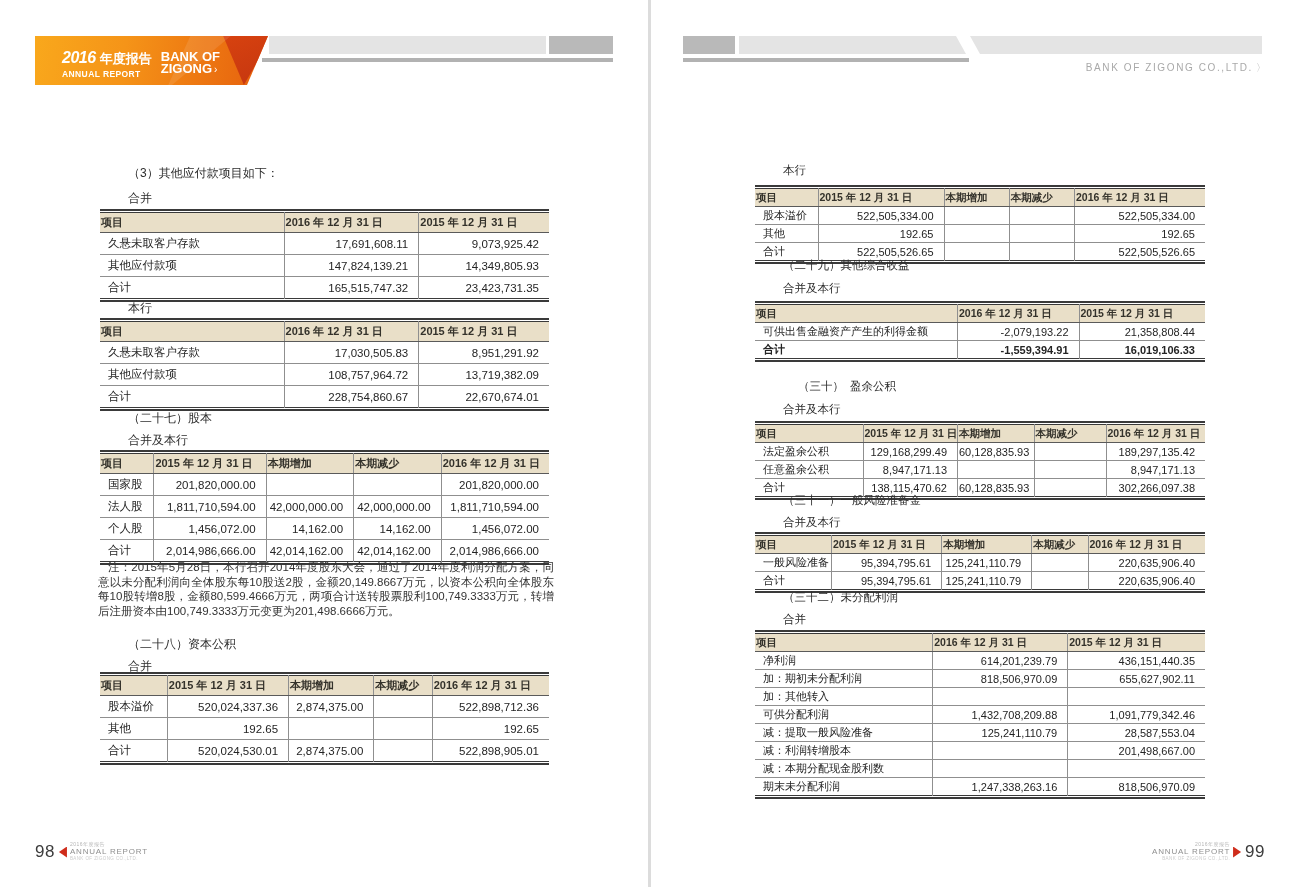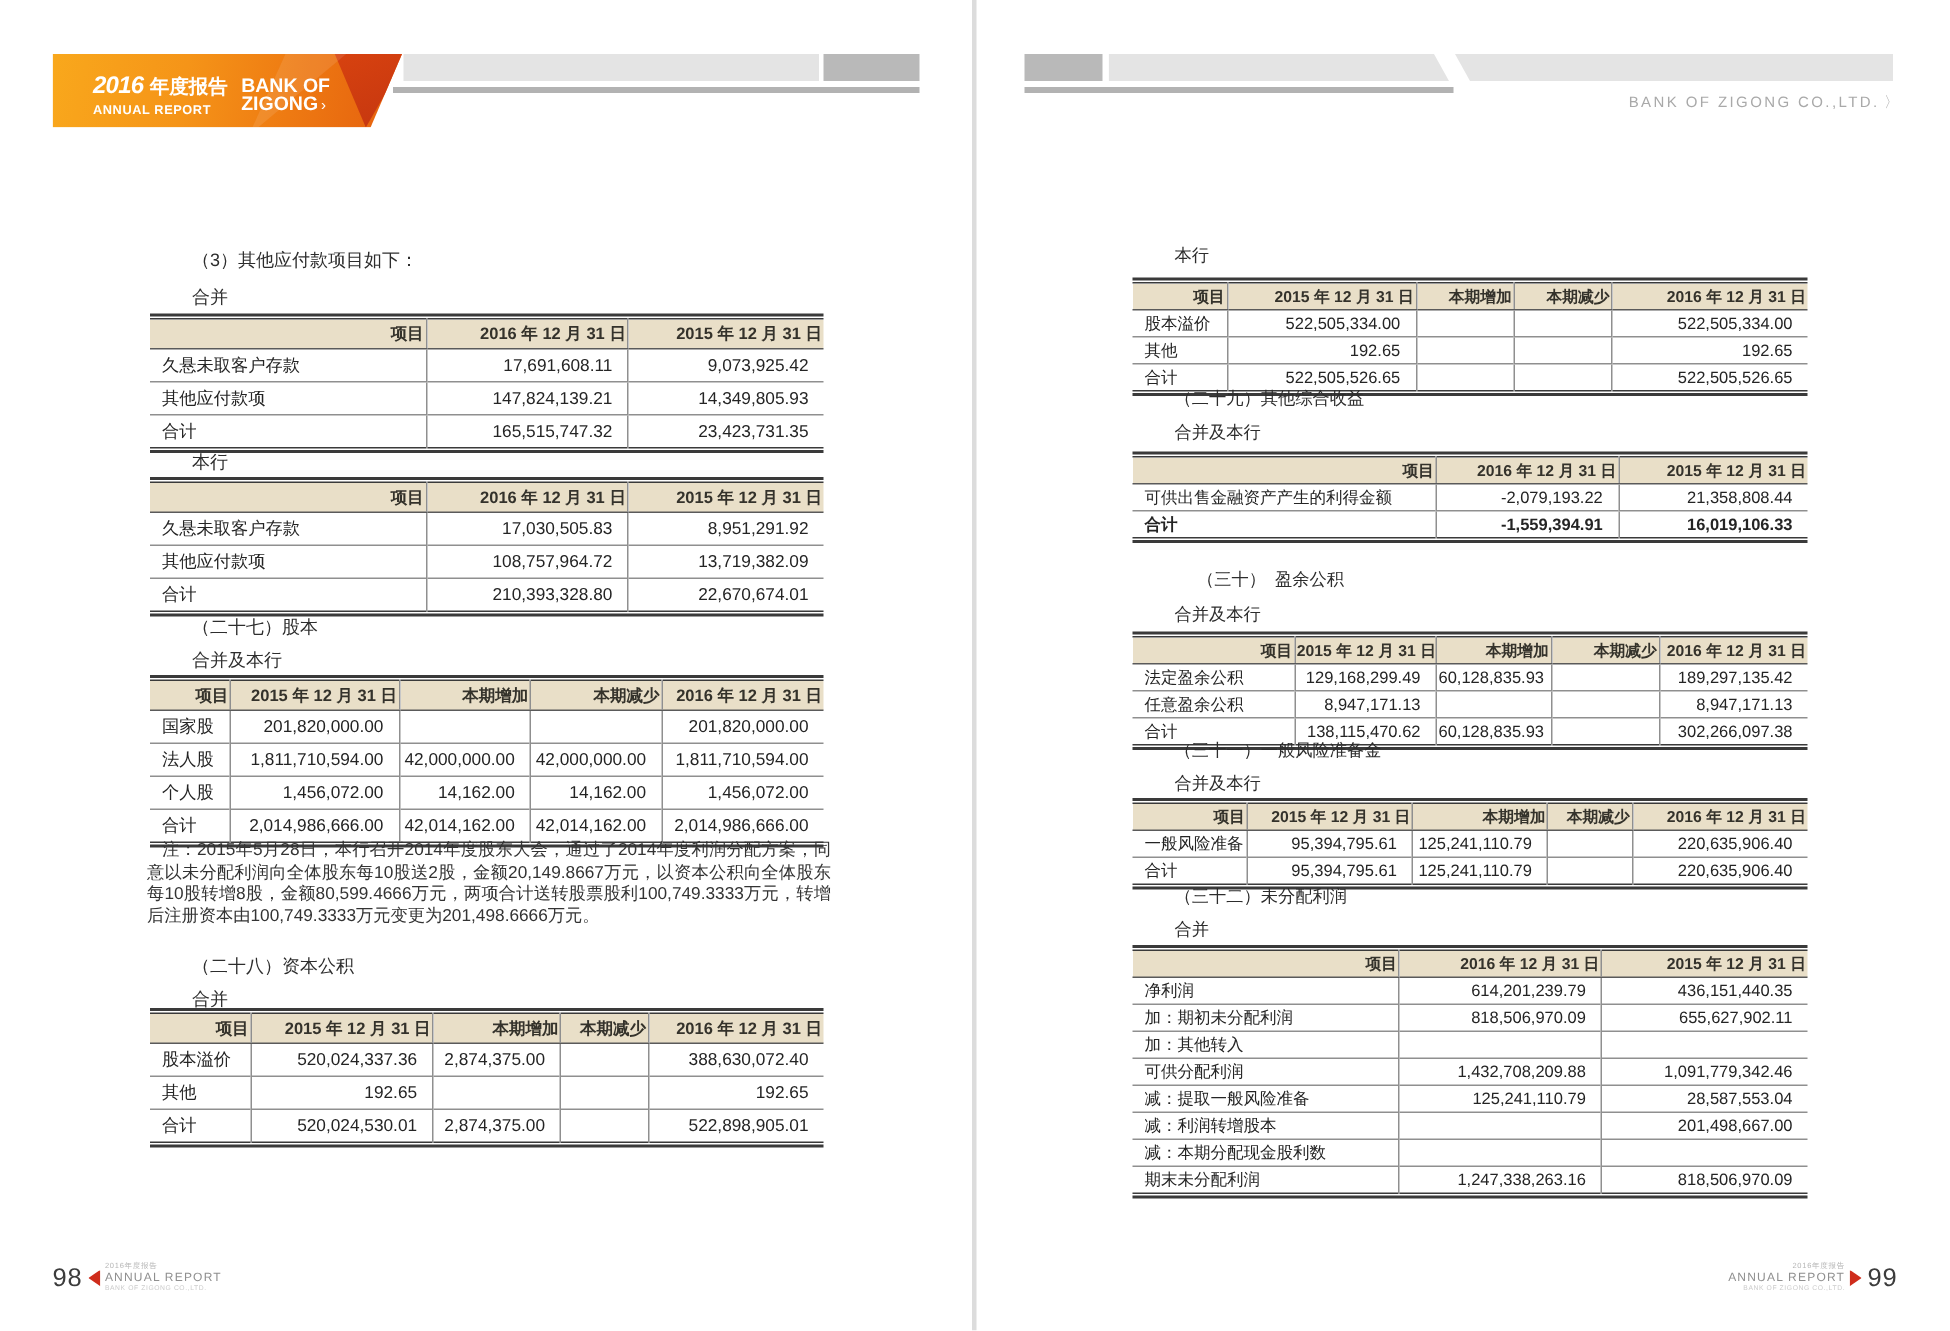--- a/index.html
+++ b/index.html
@@ -45,21 +45,21 @@
   .rp-sec{font-size:11.5px;}
   .lbl{font-size:12px;color:#2d2d2d;}
   .rp-lbl{font-size:11.5px;}
   .intro{font-size:12px;color:#2d2d2d;}
   .note{font-size:11.5px;line-height:14.6px;color:#333;text-indent:10px;text-align:justify;}
   
   .tblwrap{border-top:2px solid #3a3a3a;border-bottom:2px solid #3a3a3a;padding:1px 0;background:#fff;}
   table.fin-table{width:100%;border-collapse:collapse;table-layout:fixed;
     border-top:1px solid #3a3a3a;border-bottom:1px solid #3a3a3a;}
   .fin-table th{
-    background:#e9dfc8;font-weight:bold;text-align:right;color:#34322b;
+    background:#e9dfc8;font-weight:bold;text-align:left;color:#34322b;
     border-bottom:1px solid #5a5a5a;overflow:hidden;white-space:nowrap;
   }
   .fin-table td{color:#242424;overflow:hidden;white-space:nowrap;vertical-align:middle;}
   .fin-table td,.fin-table th{border-left:1px solid #8f8f8f;}
   .fin-table td:first-child,.fin-table th:first-child{border-left:none;}
   .fin-table tbody tr + tr td{border-top:1px solid #8f8f8f;}
   .c-item{text-align:left;padding-left:8px;}
   .c-num{text-align:right;padding-right:10px;}
   .lp-tbl th{height:17px;font-size:11px;}
   .lp-tbl td{height:19px;font-size:11.5px;}
@@ -158,21 +158,21 @@
             <td class="c-num">17,030,505.83</td>
             <td class="c-num">8,951,291.92</td>
           </tr>
           <tr>
             <td class="c-item">其他应付款项</td>
             <td class="c-num">108,757,964.72</td>
             <td class="c-num">13,719,382.09</td>
           </tr>
           <tr>
             <td class="c-item">合计</td>
-            <td class="c-num">210,393,328.80</td>
+            <td class="c-num">228,754,860.67</td>
             <td class="c-num">22,670,674.01</td>
           </tr>
         </tbody>
       </table>
     </div>
 
   <div class="abs sec" style="left:128px;top:410px;">
     <span class="sec-num">（二十七）</span><span>股本</span>
   </div>
   <div class="abs lbl" style="left:128px;top:432px;">合并及本行</div>
@@ -250,21 +250,21 @@
             <th>本期减少</th>
             <th>2016 年 12 月 31 日</th>
           </tr>
         </thead>
         <tbody>
           <tr>
             <td class="c-item">股本溢价</td>
             <td class="c-num">520,024,337.36</td>
             <td class="c-num">2,874,375.00</td>
             <td class="c-num"></td>
-            <td class="c-num">388,630,072.40</td>
+            <td class="c-num">522,898,712.36</td>
           </tr>
           <tr>
             <td class="c-item">其他</td>
             <td class="c-num">192.65</td>
             <td class="c-num"></td>
             <td class="c-num"></td>
             <td class="c-num">192.65</td>
           </tr>
           <tr>
             <td class="c-item">合计</td>

